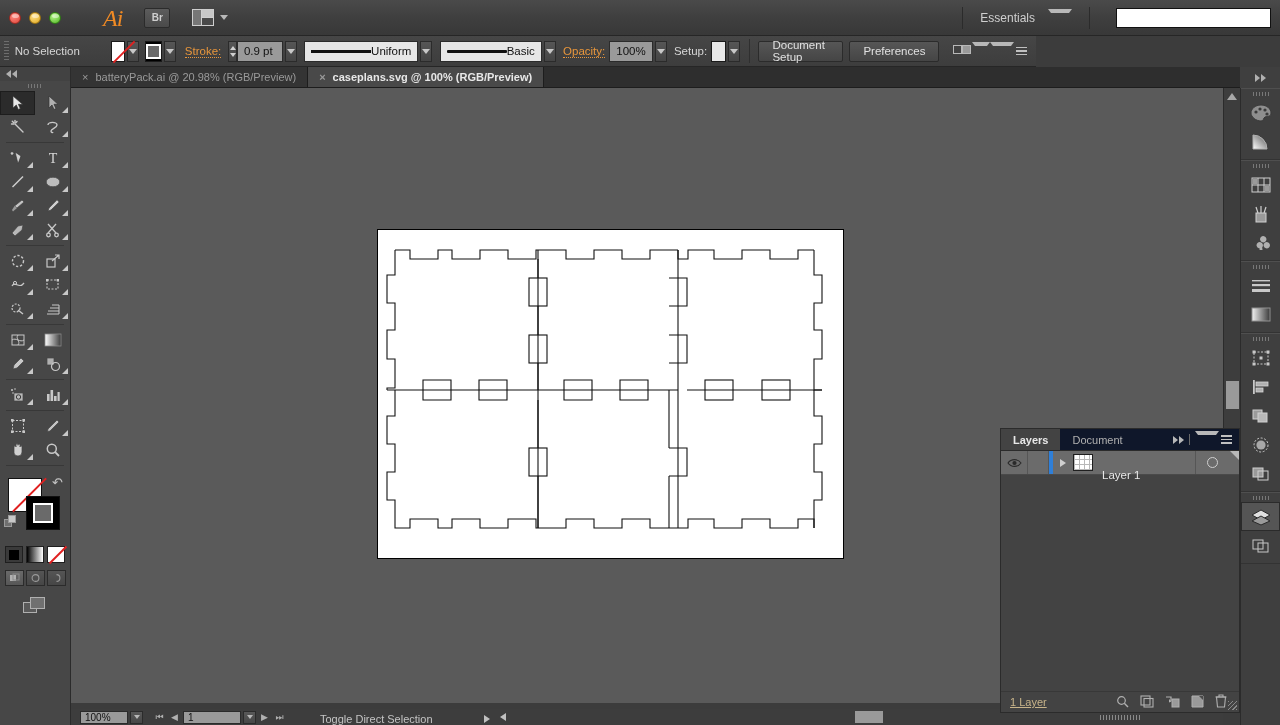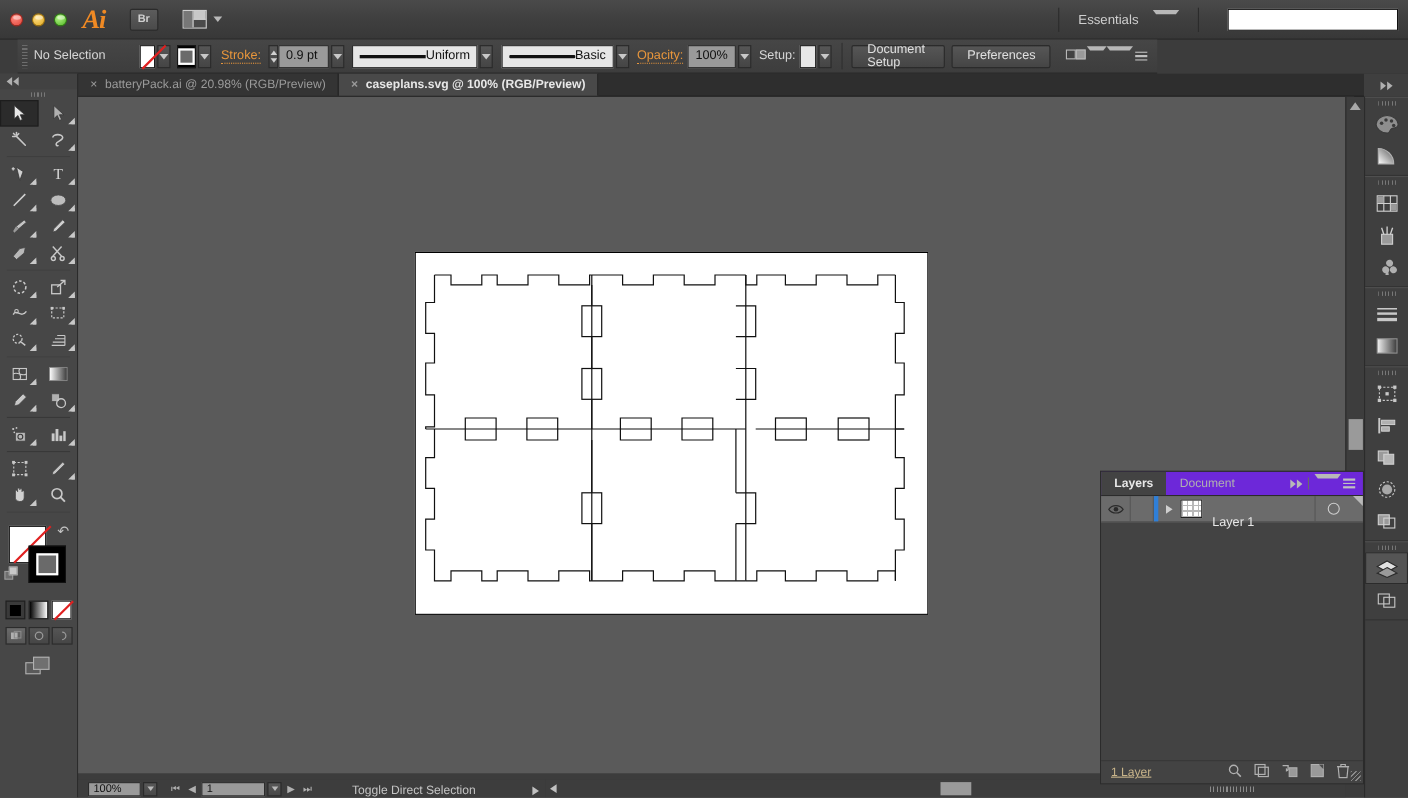--- a/index.html
+++ b/index.html
@@ -21,22 +21,22 @@
   }
   .traffic { display:flex; gap:8px; padding-left:9px; align-items:center; }
   .tl { width:12px; height:12px; border-radius:50%; position:relative; }
   .tl::after{content:"";position:absolute;left:2px;top:1px;width:7px;height:4px;border-radius:50%;
     background:rgba(255,255,255,.45);}
   .tl.r{background:radial-gradient(circle at 35% 30%,#ff8a80,#e0453a);border:1px solid #9c2a22;}
   .tl.y{background:radial-gradient(circle at 35% 30%,#ffe08a,#e0a81e);border:1px solid #9c7212;}
   .tl.g{background:radial-gradient(circle at 35% 30%,#b6f58a,#4fb522);border:1px solid #2f7a14;}
 
   .ai-logo {
-    margin-left:14px; font-family:"Liberation Serif", serif;
-    font-size:24px; font-weight:bold; font-style:italic;
+    margin-left:42px; font-family:"Liberation Serif", serif;
+    font-size:24px; font-weight:normal; font-style:italic;
     color:#f08a24; letter-spacing:-1px; line-height:1;
   }
   .tb-btn {
     margin-left:22px; width:26px; height:20px;
     background:linear-gradient(180deg,#5c5c5c,#4a4a4a);
     border:1px solid #2b2b2b; border-radius:2px;
     display:flex; align-items:center; justify-content:center;
     font-size:10px; font-weight:bold; color:#cfcfcf;
   }
   .arrange-ico {
@@ -56,21 +56,21 @@
     margin-left:auto; display:flex; align-items:center; gap:7px;
     font-size:12px; font-weight:normal; color:#cfcfcf; padding-right:4px;
   }
   .search-box {
     width:155px; height:20px; background:#ffffff; border:1px solid #111;
     margin-left:12px; margin-right:9px;
   }
 
   
   .ctrlbar{
-    position:absolute; left:16px; top:36px; width:1036px; height:31px;
+    position:absolute; left:0; top:36px; width:1036px; height:31px;
     background:linear-gradient(180deg,#464646,#3d3d3d);
     border-bottom:1px solid #262626;
     display:flex; align-items:center;
   }
   .grip{width:7px;height:21px;margin:0 6px 0 4px;
     background-image:repeating-linear-gradient(180deg,#6e6e6e 0 1px,transparent 1px 3px);}
   .nosel{font-size:11.5px;color:#d6d6d6;min-width:96px;}
   .vsep{width:1px;height:24px;background:#2f2f2f;margin:0 9px;}
 
   .sw{width:21px;height:21px;border:1px solid #1a1a1a;background:#fff;position:relative;}
@@ -212,21 +212,21 @@
   .rail-top .collapse i{border-right:none;border-left:5px solid #b0b0b0;}
   .railgroup{border-top:1px solid #4f4f4f;border-bottom:1px solid #333;padding-bottom:3px;}
   .railgrip{height:9px;background-image:repeating-linear-gradient(90deg,#787878 0 1px,transparent 1px 3px);
     background-size:16px 4px;background-repeat:no-repeat;background-position:center 3px;}
   .railbtn{height:29px;display:flex;align-items:center;justify-content:center;}
   .railbtn.active{background:#555;box-shadow:inset 0 0 0 1px #2b2b2b;}
 
   
   .layerspanel{position:absolute;left:1000px;top:428px;width:240px;height:285px;
     background:#434343;border:1px solid #2b2b2b;}
-  .lp-tabs{height:22px;background:#6d28d9;display:flex;align-items:stretch;border-bottom:1px solid #2b2b2b;}
+  .lp-tabs{height:22px;background:#0f172a;display:flex;align-items:stretch;border-bottom:1px solid #2b2b2b;}
   .lp-tab{padding:0 12px;display:flex;align-items:center;font-size:11px;}
   .lp-tab.active{background:#434343;color:#e8e8e8;font-weight:bold;}
   .lp-tab.inactive{color:#b0b0b0;}
   .lp-tabfill{flex:1;}
   .lp-ctrls{display:flex;align-items:center;gap:5px;padding-right:7px;}
   .dbl{display:flex;gap:1px;}
   .dbl i{width:0;height:0;border-top:4px solid transparent;border-bottom:4px solid transparent;
     border-left:5px solid #b8b8b8;display:block;}
   .lp-sep{width:1px;height:11px;background:#6a6a6a;}
   .lp-body{background:#434343;height:240px;position:relative;}

